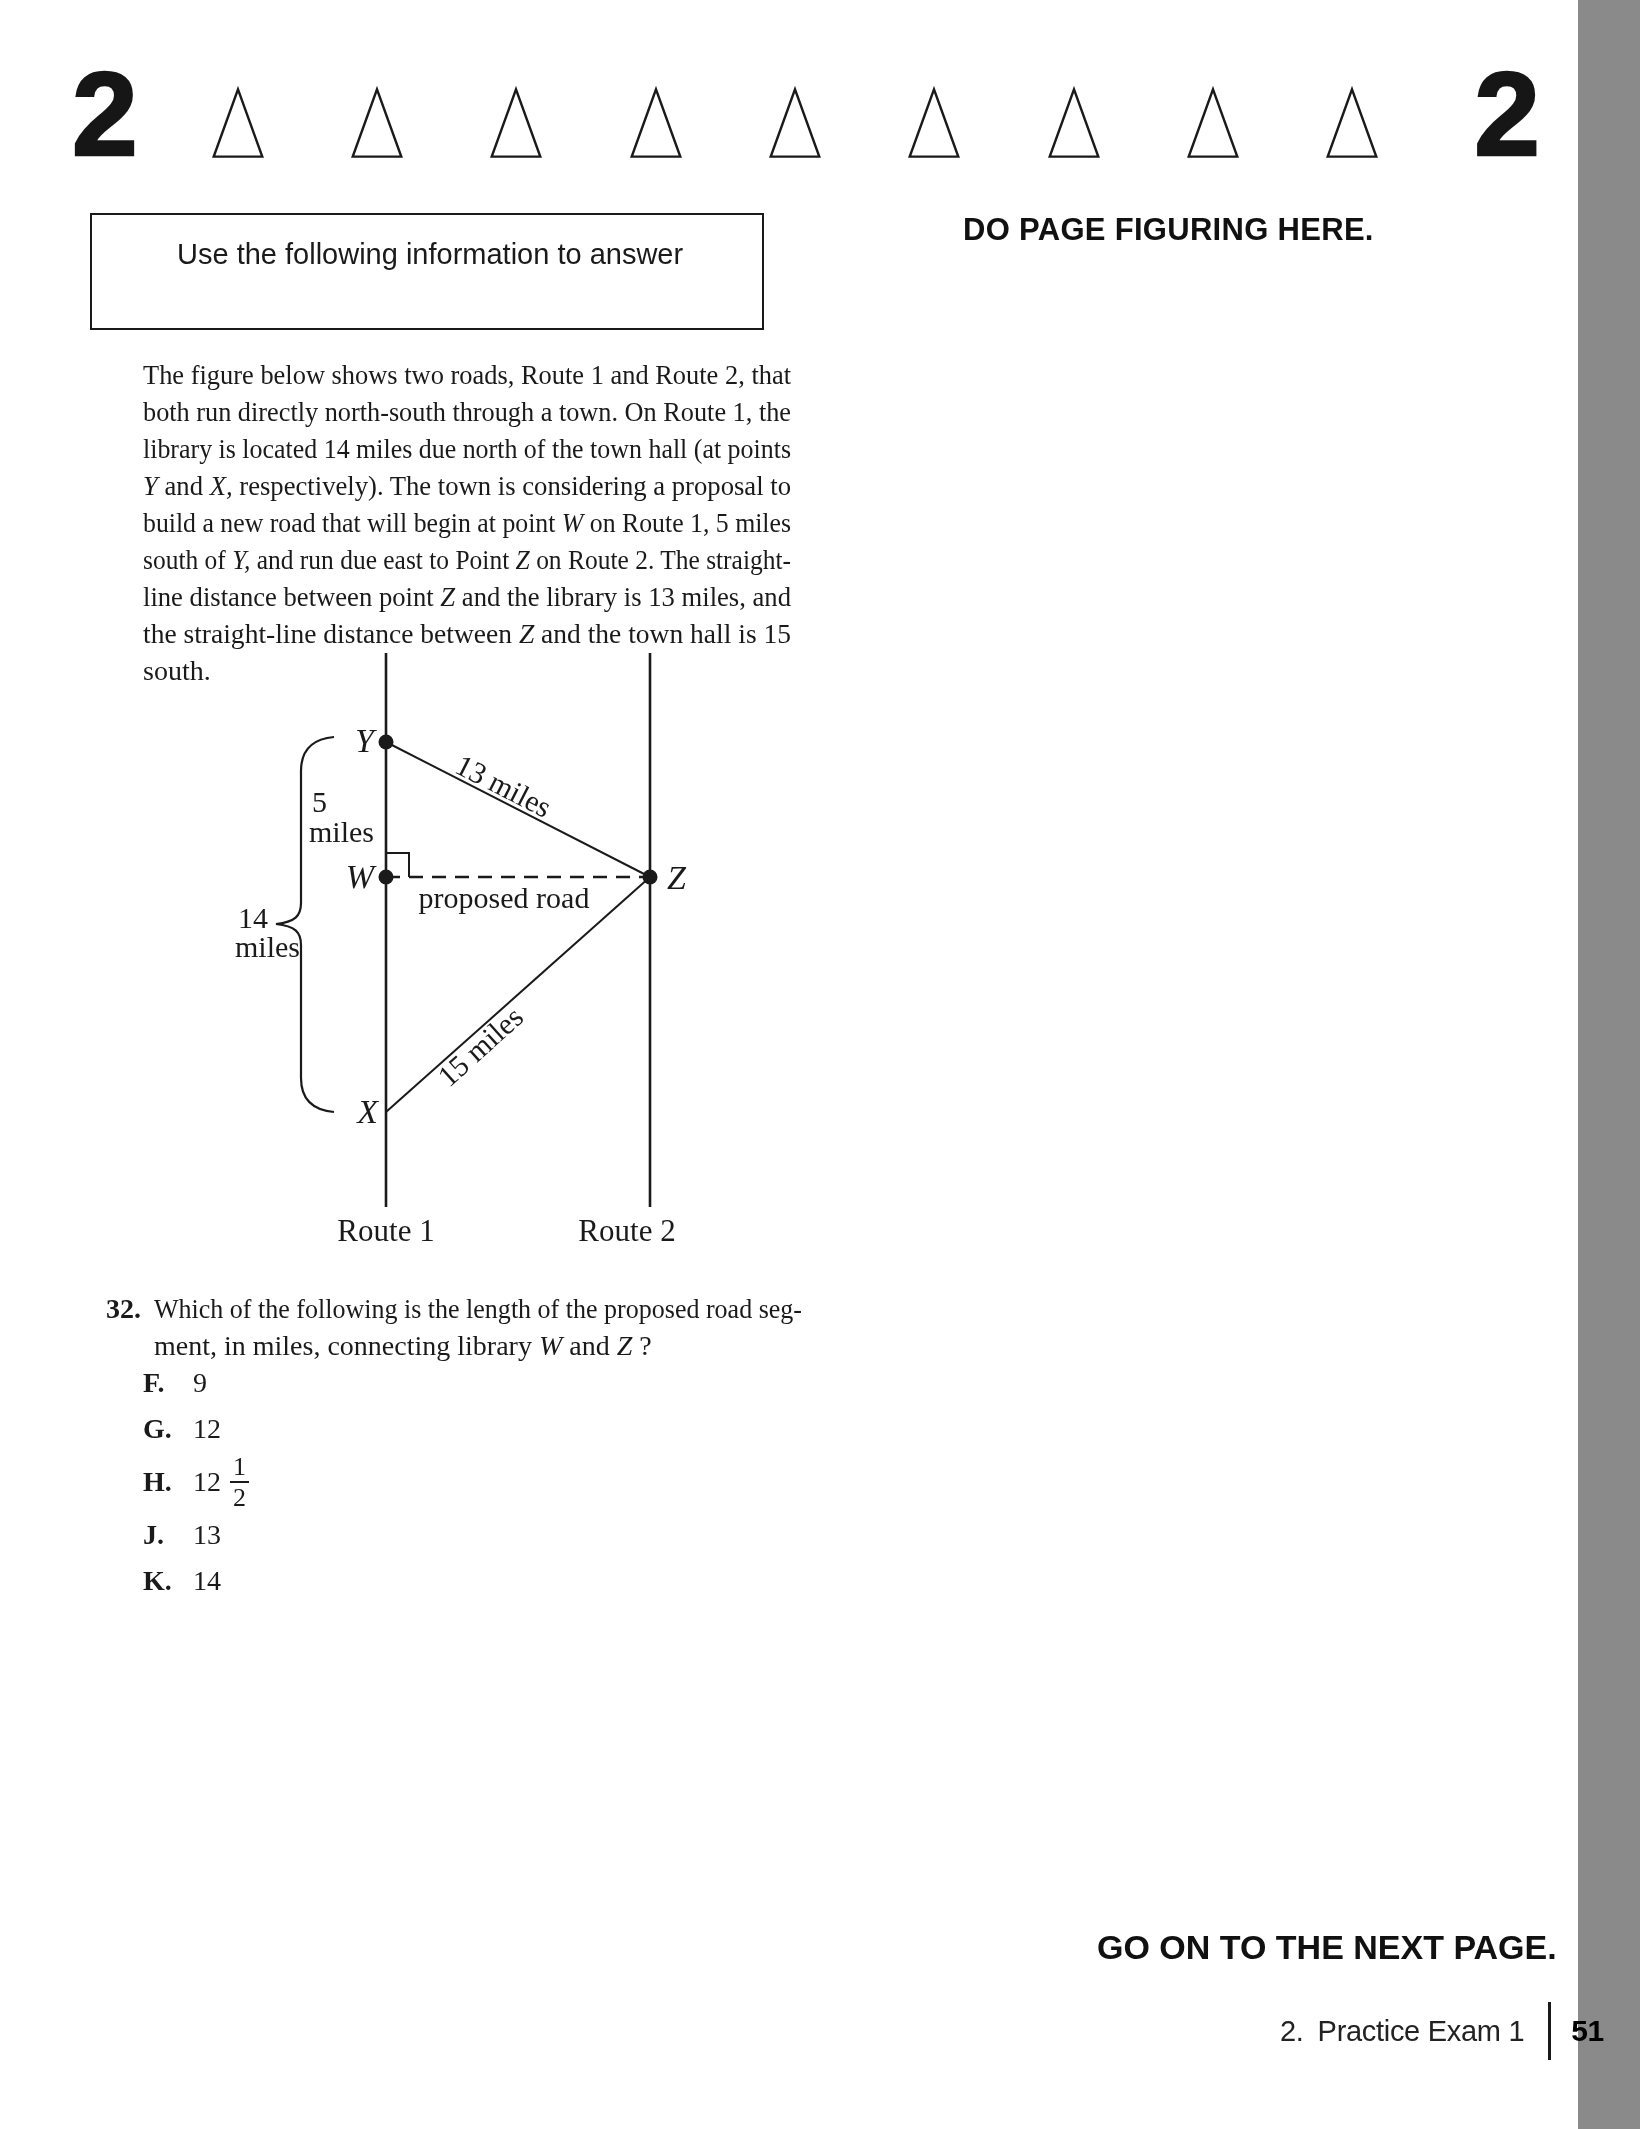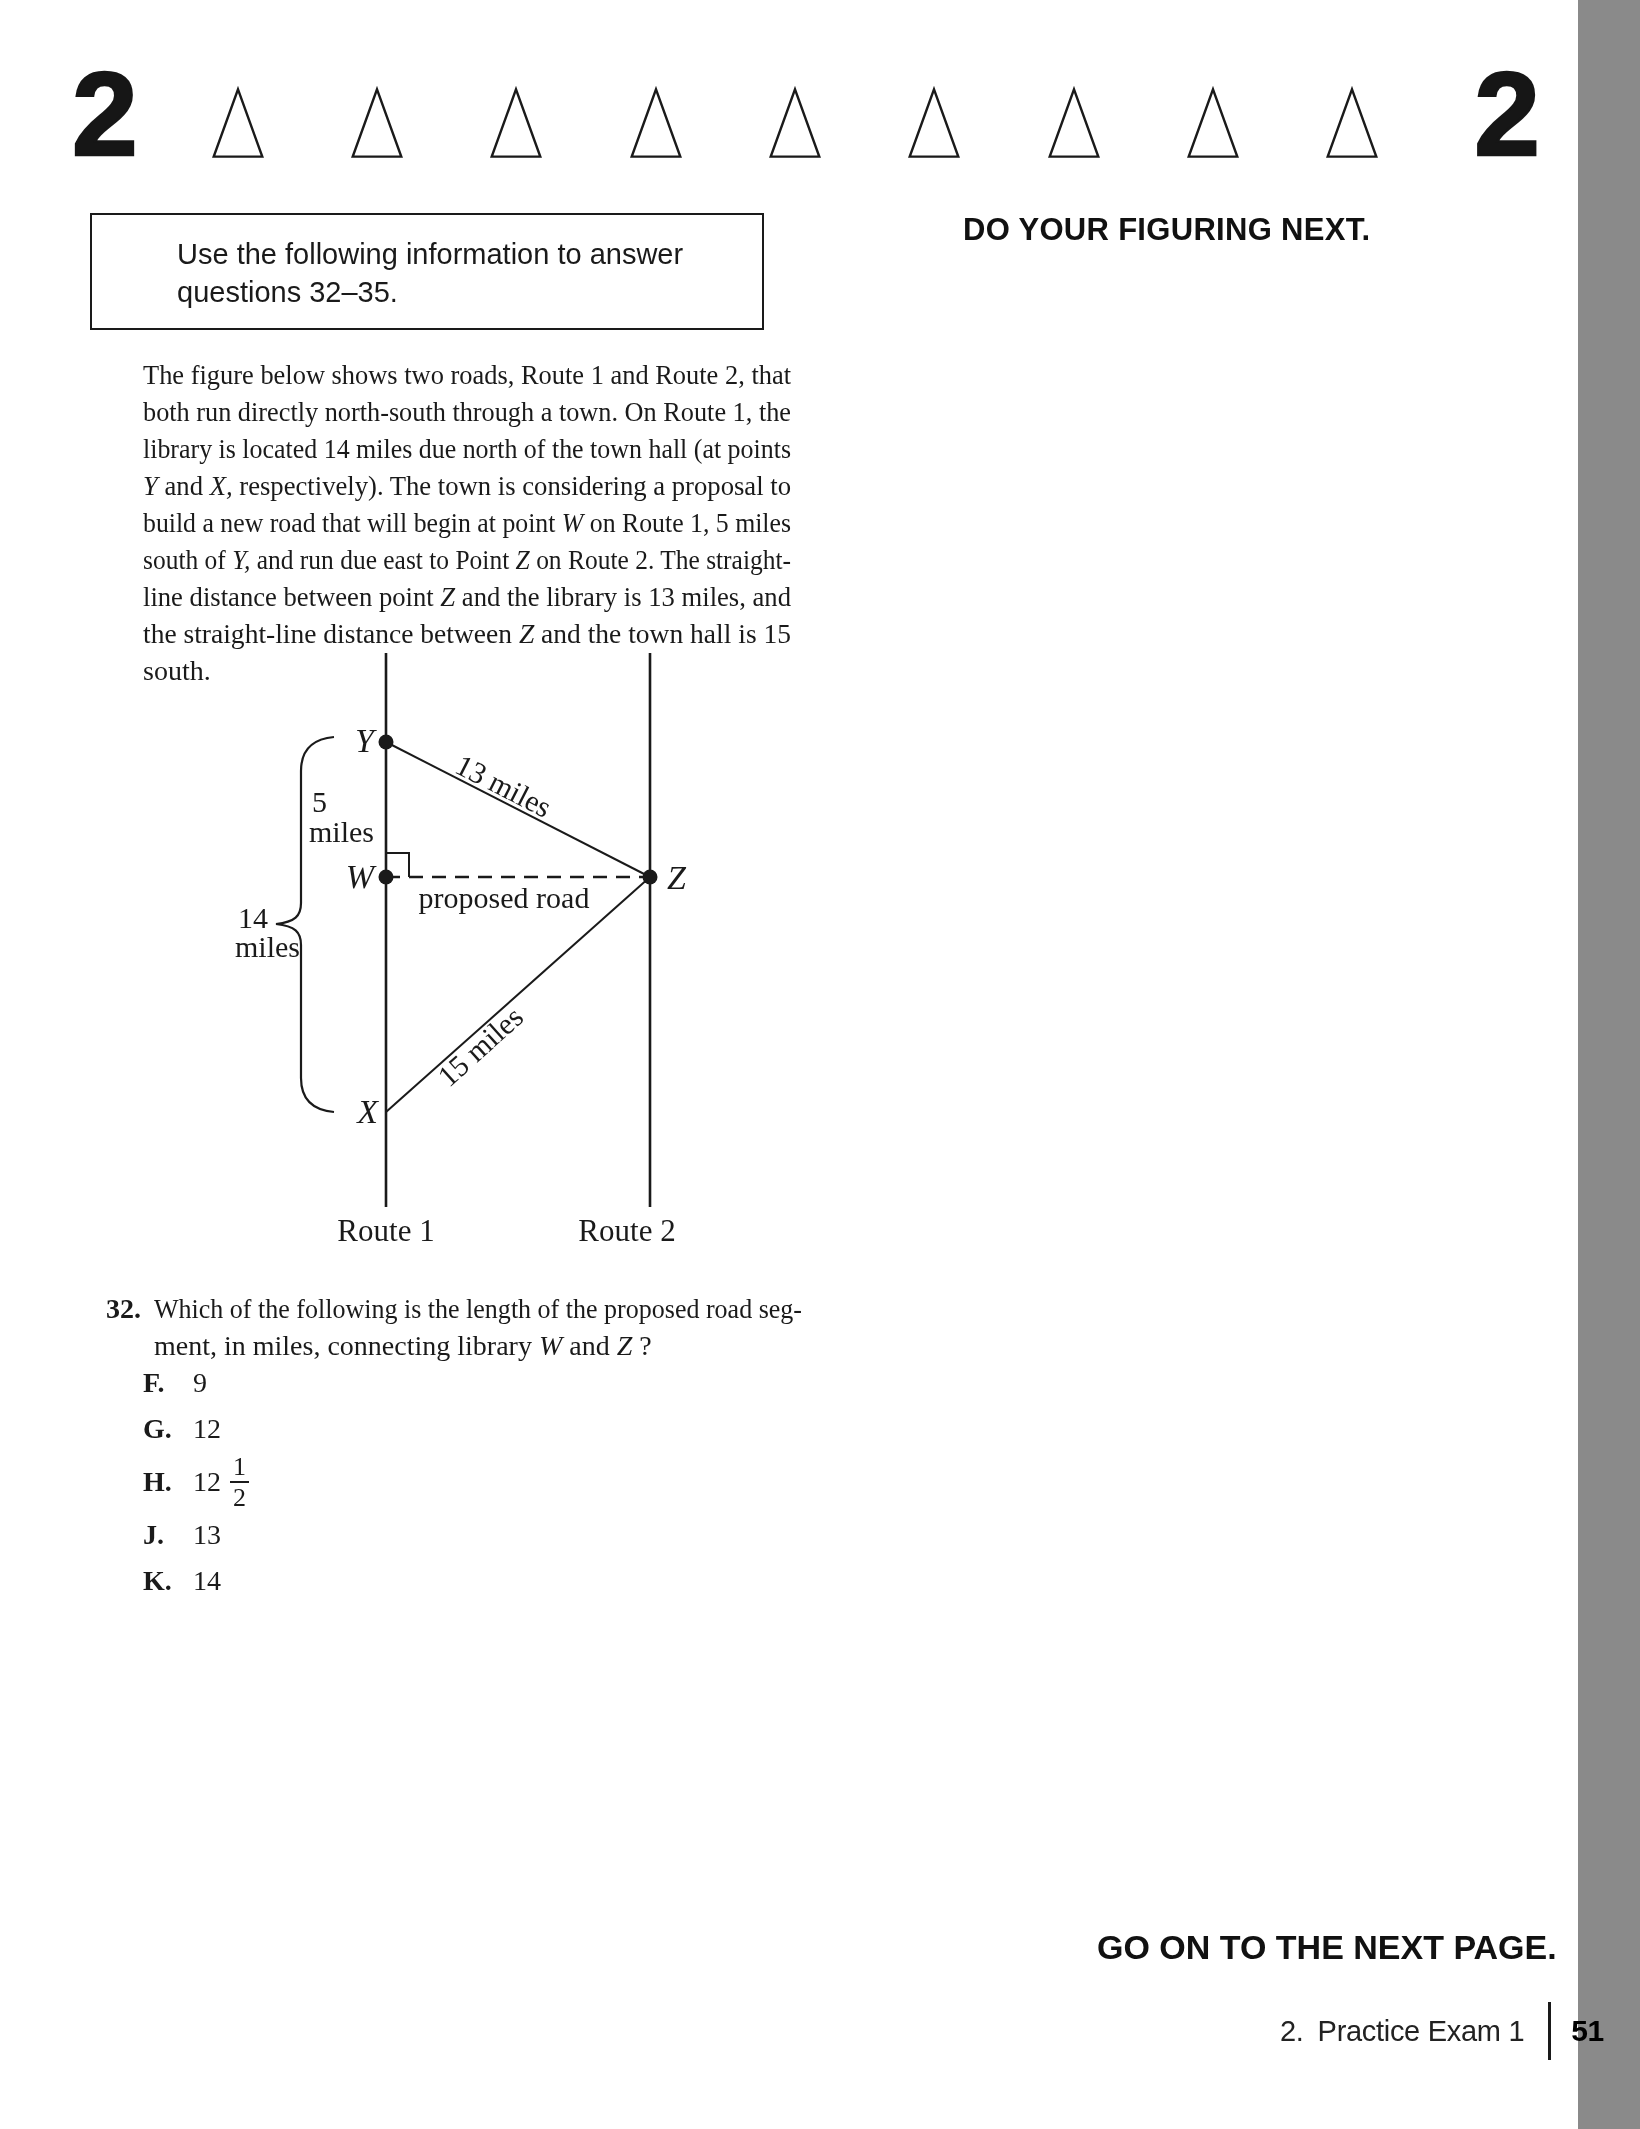--- a/index.html
+++ b/index.html
@@ -104,24 +104,23 @@
         </svg>
         <svg viewBox="0 0 60 78" class="tri">
           <polygon points="30,3 56,75 4,75"></polygon>
         </svg>
       </div>
     <div class="bignum">2</div>
   </div>
 
   <div class="infobox">
     <div>Use the following information to answer</div>
-    <div>questions 32–35.</div>
-  </div>
-
-  <div class="figuring">DO YOUR FIGURING NEXT.</div>
+  </div>
+
+  <div class="figuring">DO PAGE FIGURING HERE.</div>
 
   <div class="passage">
       <div class="line fit" style="transform: scaleX(0.943704);">
         <span>The figure below shows two roads, Route 1 and Route 2, that</span>
       </div>
       <div class="line fit" style="transform: scaleX(0.938344);">
         <span>both run directly north-south through a town. On Route 1, the</span>
       </div>
       <div class="line fit" style="transform: scaleX(0.9259);">
         <span>library is located 14 miles due north of the town hall (at points</span>

